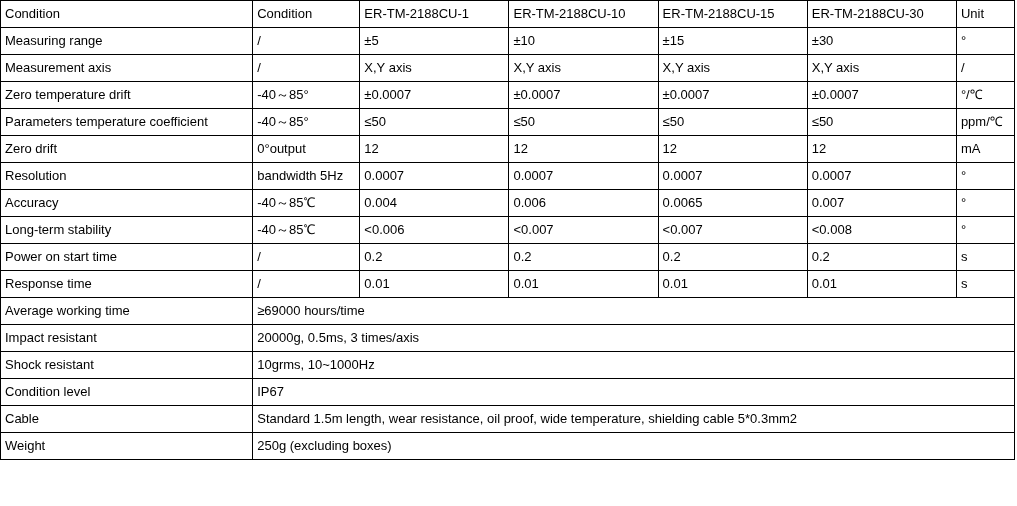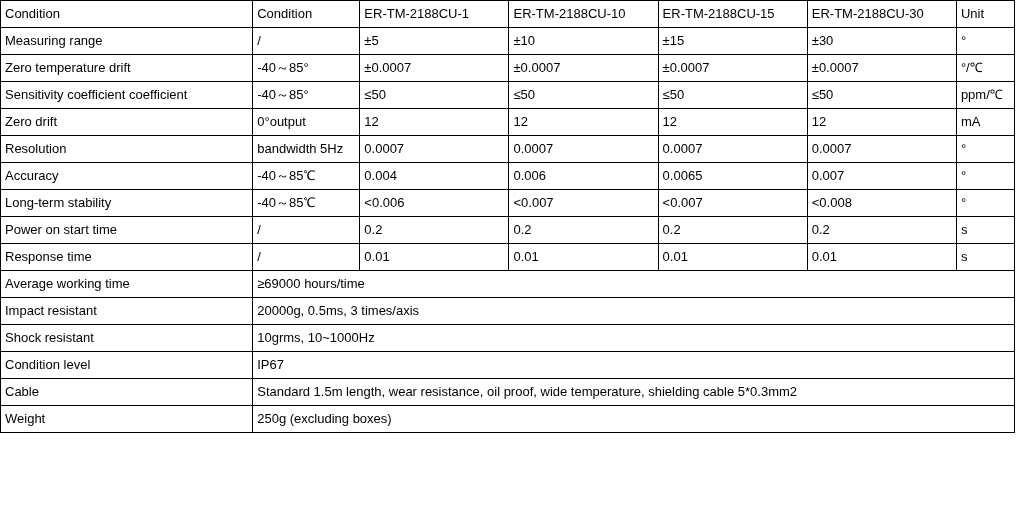--- a/index.html
+++ b/index.html
@@ -65,30 +65,39 @@
     <tr>
       <td>Measuring range</td>
       <td>/</td>
       <td>±5</td>
       <td>±10</td>
       <td>±15</td>
       <td>±30</td>
       <td>°</td>
     </tr>
     <tr>
+      <td>Measurement axis</td>
+      <td>/</td>
+      <td>X,Y axis</td>
+      <td>X,Y axis</td>
+      <td>X,Y axis</td>
+      <td>X,Y axis</td>
+      <td>/</td>
+    </tr>
+    <tr>
       <td>Zero temperature drift</td>
       <td>-40～85°</td>
       <td>±0.0007</td>
       <td>±0.0007</td>
       <td>±0.0007</td>
       <td>±0.0007</td>
       <td>°/℃</td>
     </tr>
     <tr>
-      <td>Sensitivity coefficient coefficient</td>
+      <td>Parameters temperature coefficient</td>
       <td>-40～85°</td>
       <td>≤50</td>
       <td>≤50</td>
       <td>≤50</td>
       <td>≤50</td>
       <td>ppm/℃</td>
     </tr>
     <tr>
       <td>Zero drift</td>
       <td>0°output</td>

